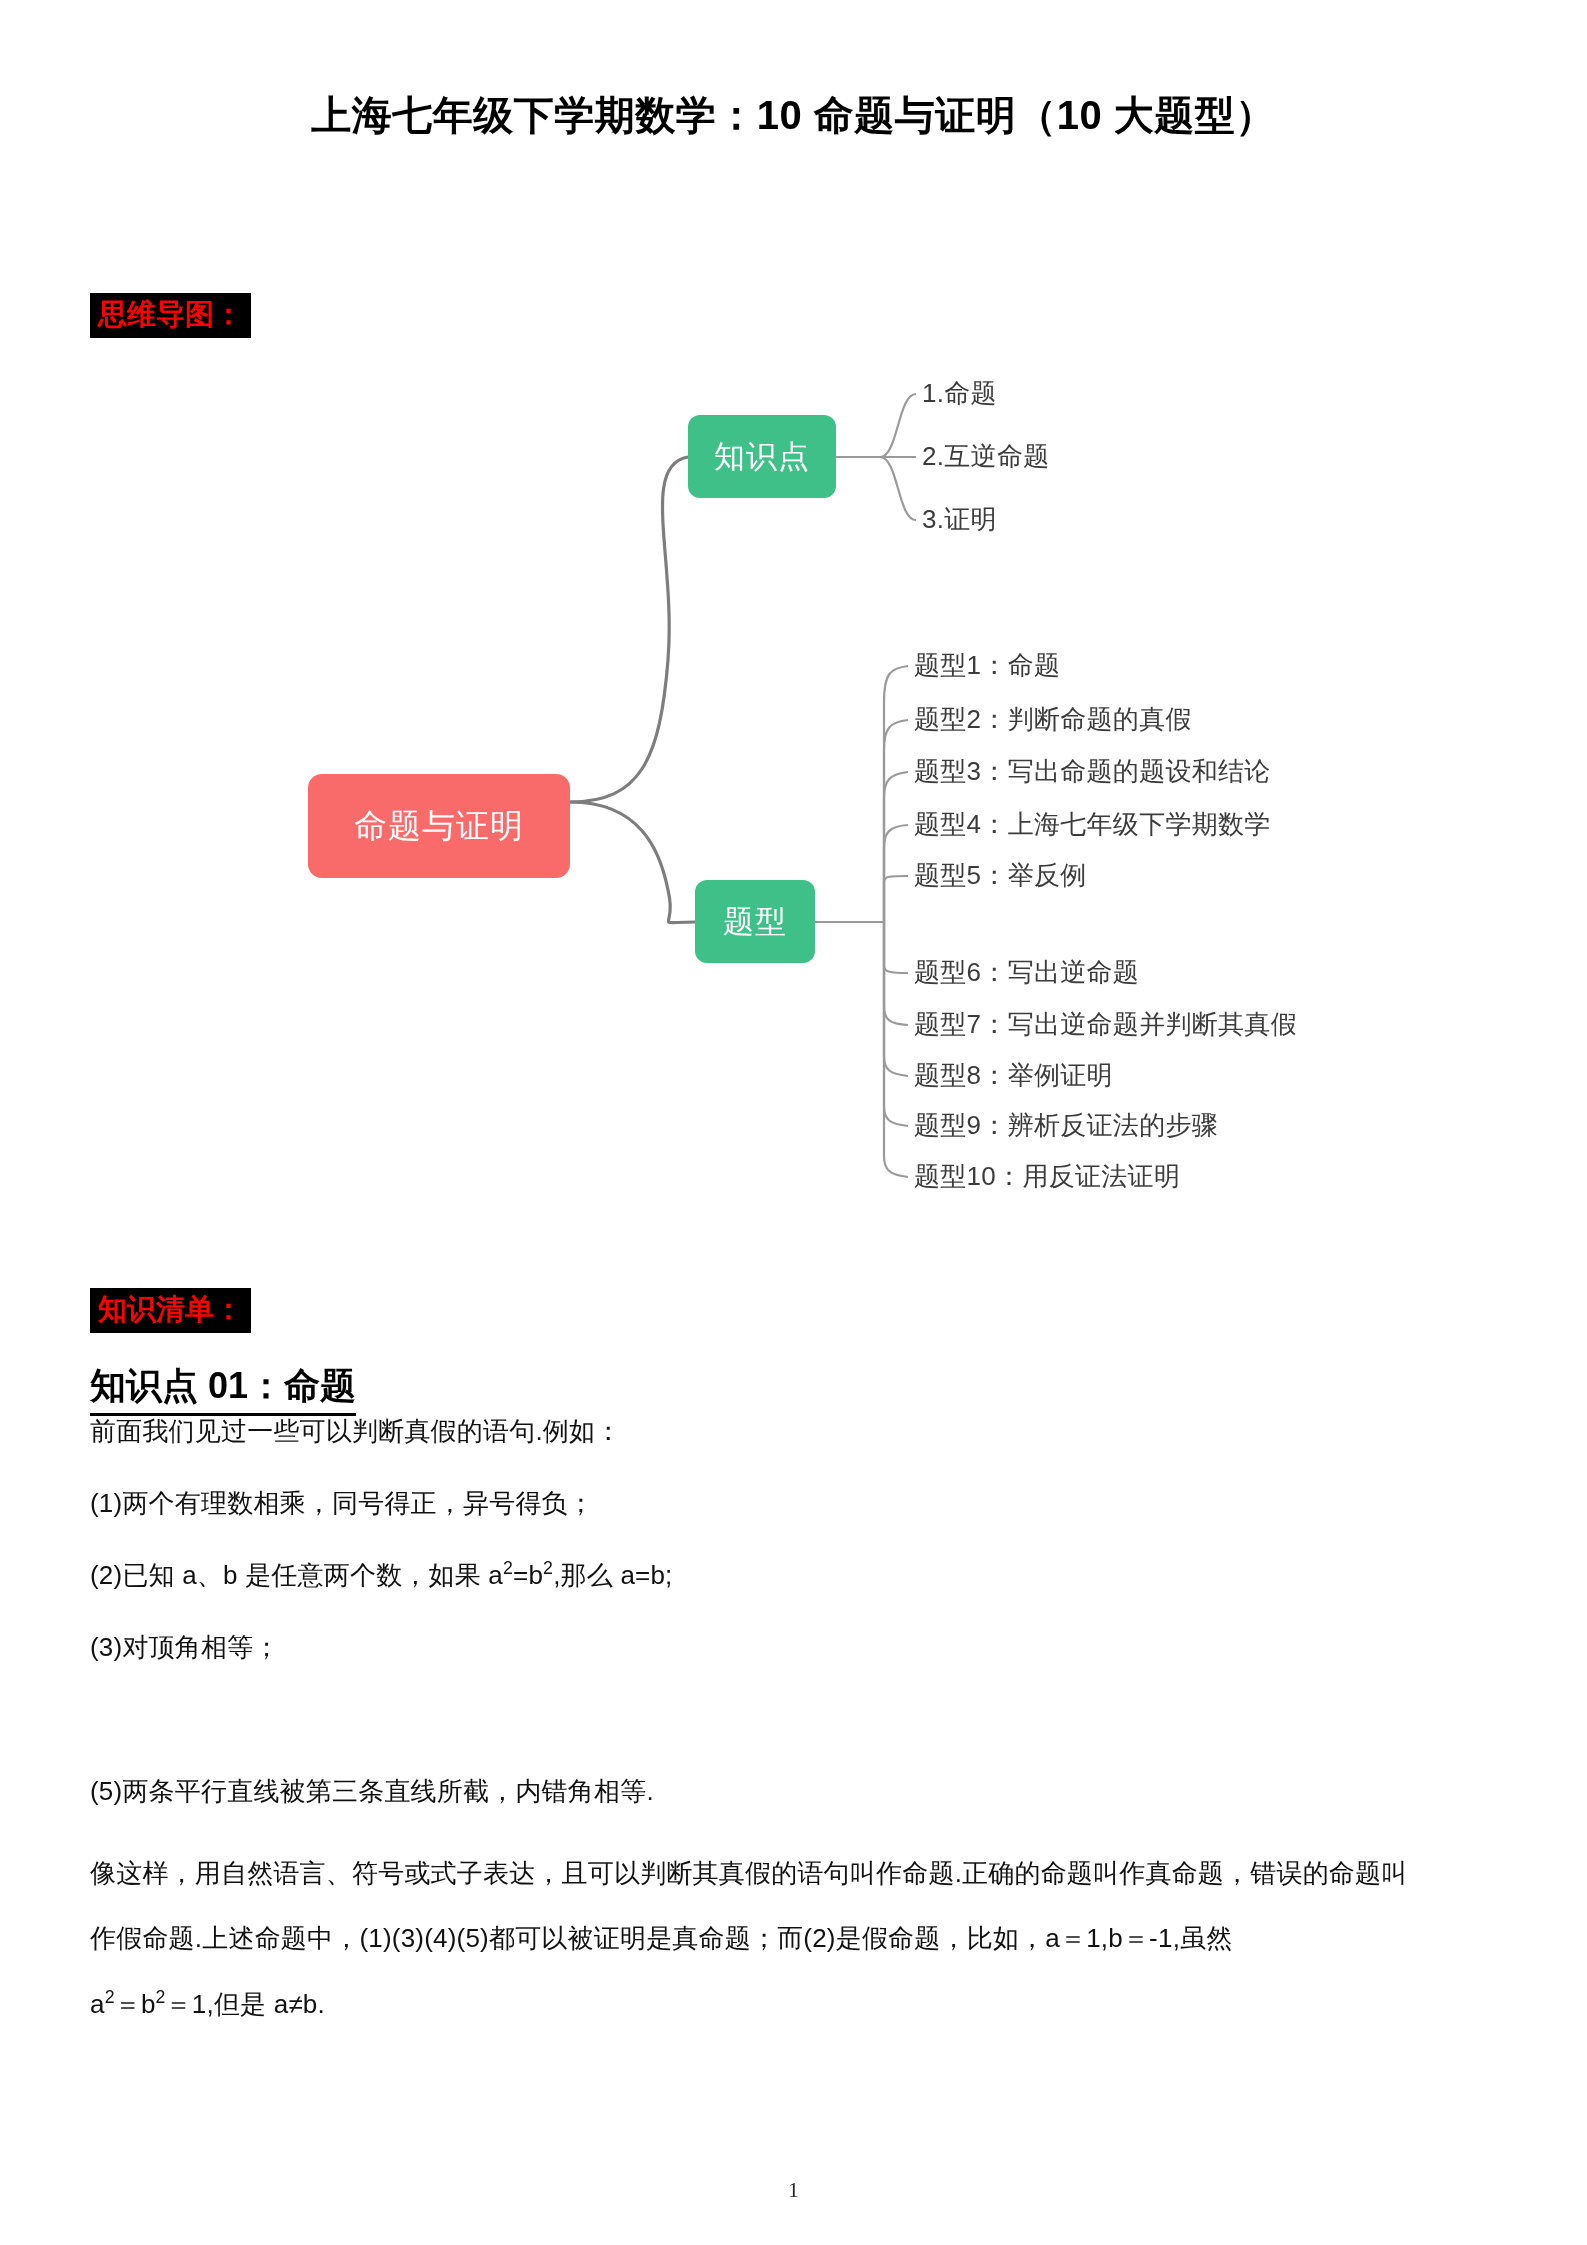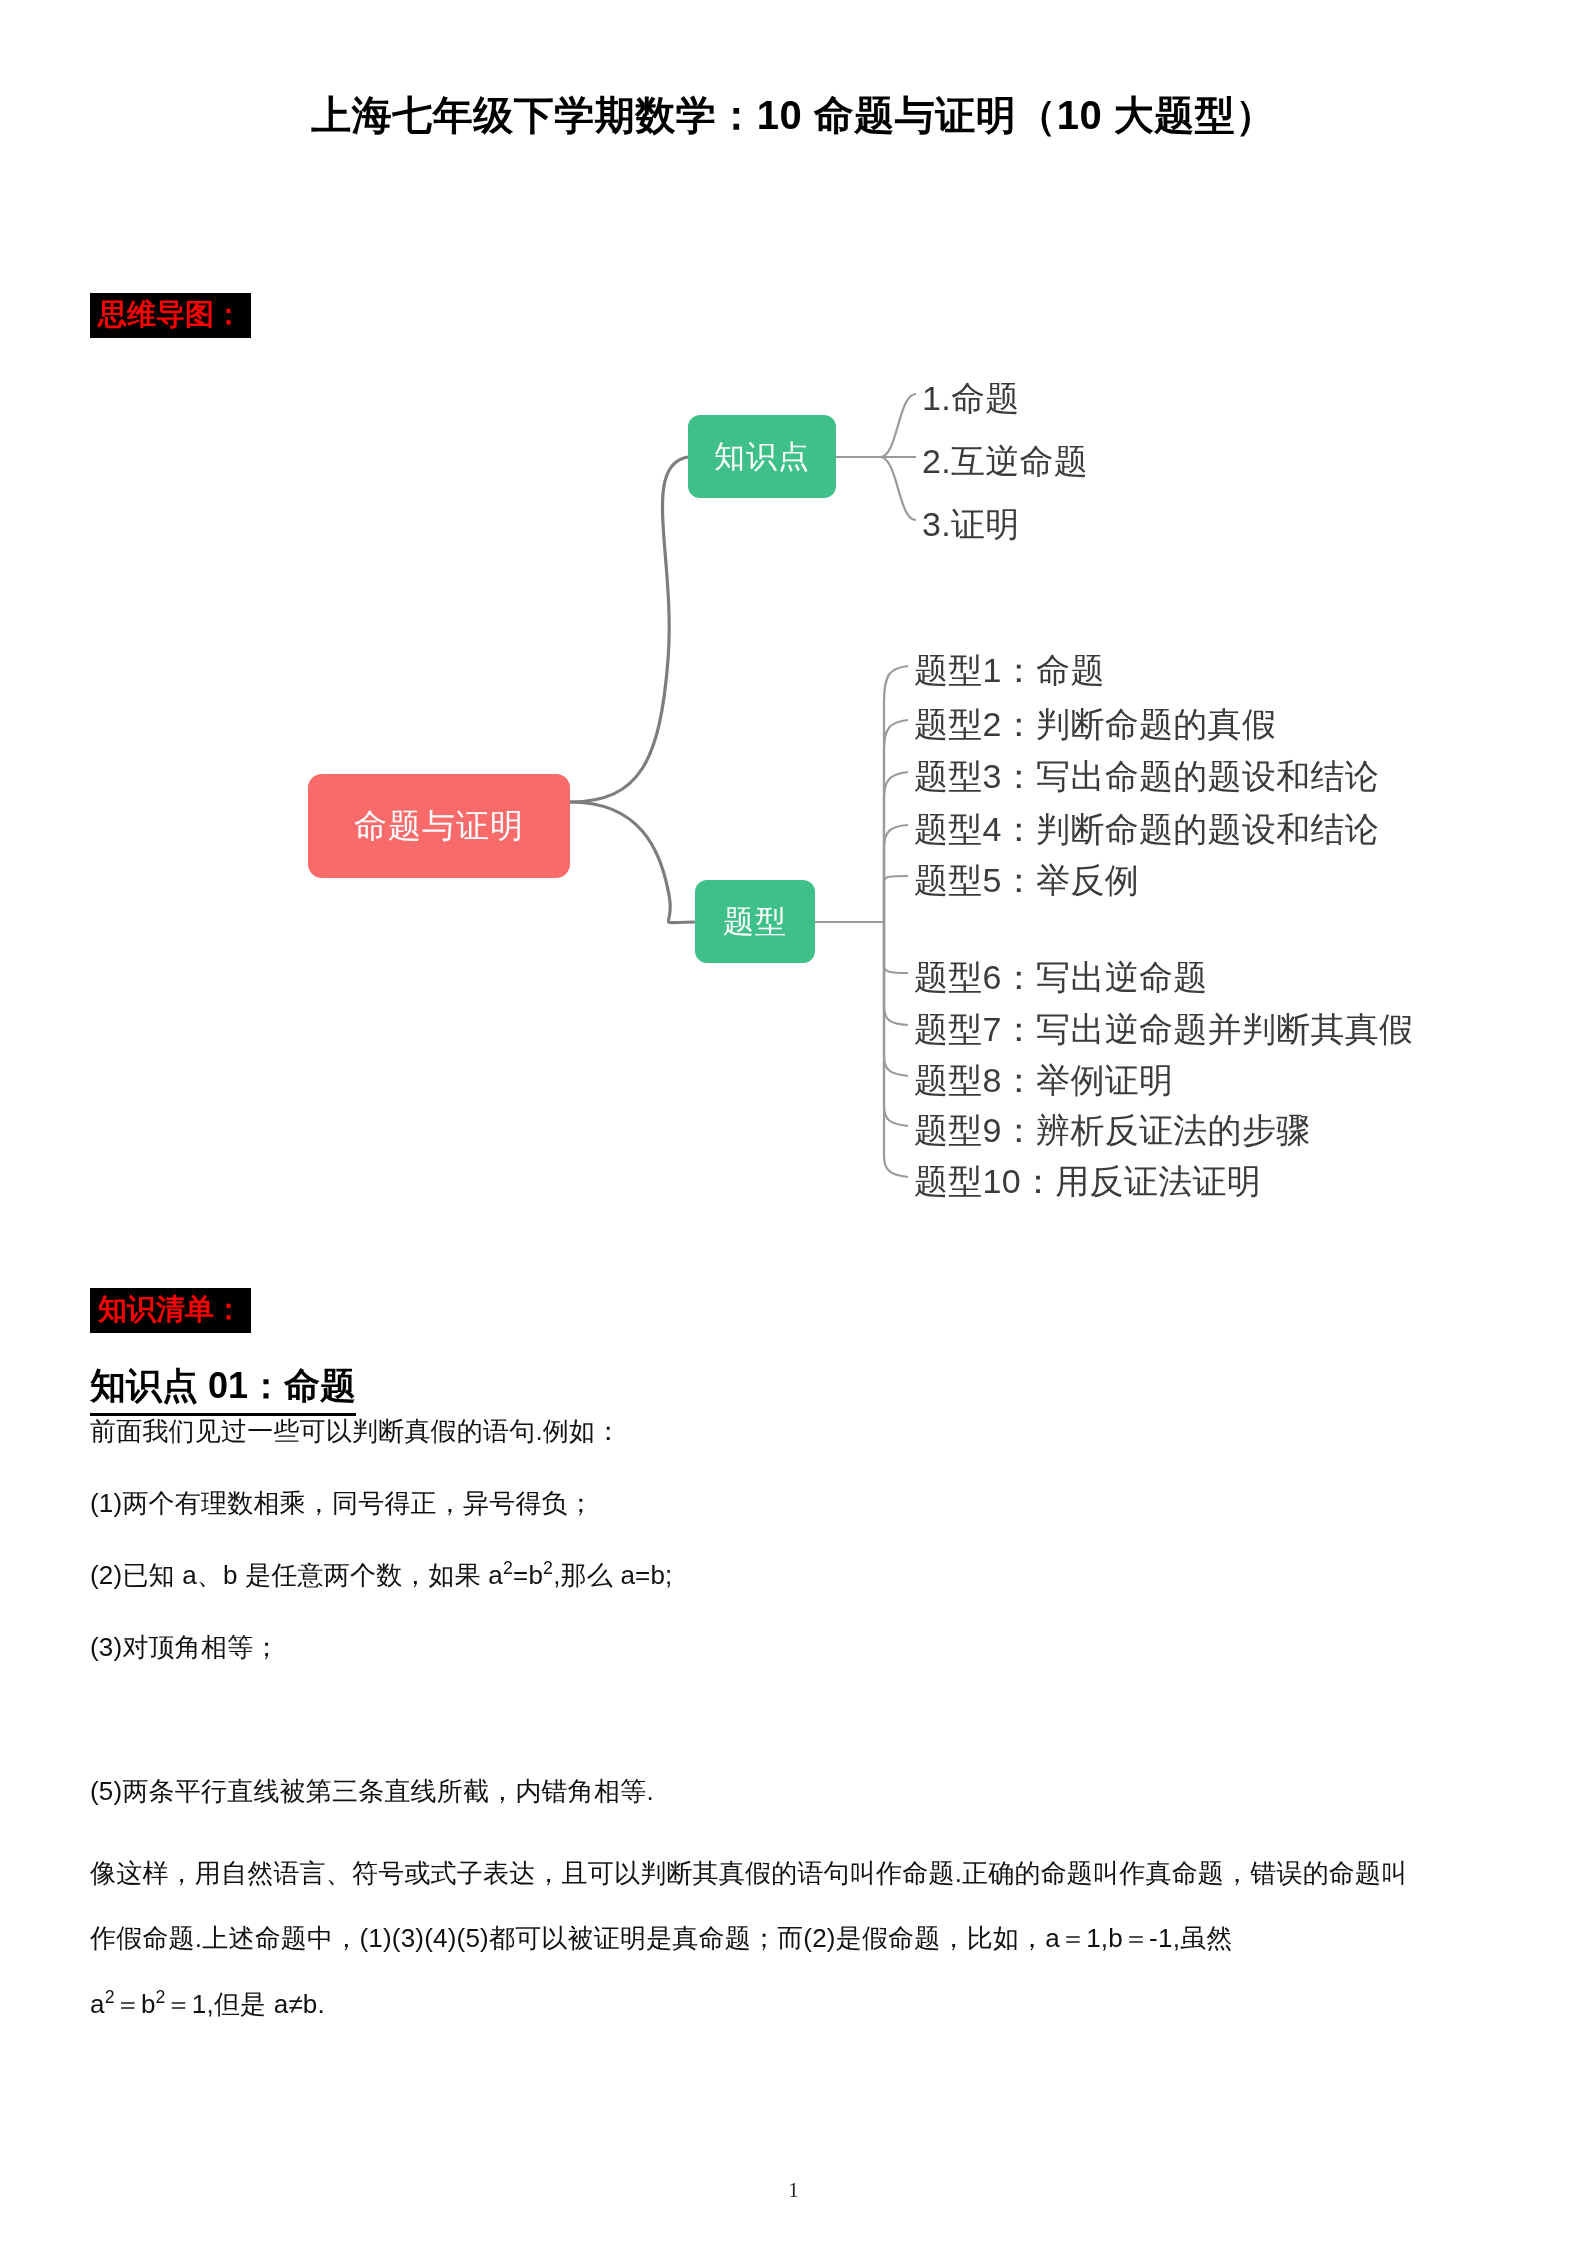--- a/index.html
+++ b/index.html
@@ -92,21 +92,21 @@
     height: 83px;
   }
   #node-types {
     left: 695px;
     top: 550px;
     width: 120px;
     height: 83px;
   }
   .mm-leaf {
     position: absolute;
-    font-size: 34px;
+    font-size: 26px;
     color: #3b3b3b;
     white-space: nowrap;
     letter-spacing: 0.3px;
   }
 
   
   .kp-heading {
     position: absolute;
     left: 90px;
     top: 1362px;
@@ -182,21 +182,21 @@
     <div class="mm-node mm-branch-node" id="node-knowledge">知识点</div>
     <div class="mm-node mm-branch-node" id="node-types">题型</div>
 
     <div class="mm-leaf" style="left:922px; top:46px;">1.命题</div>
     <div class="mm-leaf" style="left:922px; top:109px;">2.互逆命题</div>
     <div class="mm-leaf" style="left:922px; top:172px;">3.证明</div>
 
     <div class="mm-leaf" style="left:914px; top:318px;">题型1：命题</div>
     <div class="mm-leaf" style="left:914px; top:372px;">题型2：判断命题的真假</div>
     <div class="mm-leaf" style="left:914px; top:424px;">题型3：写出命题的题设和结论</div>
-    <div class="mm-leaf" style="left:914px; top:477px;">题型4：判断命题的题设和结论</div>
+    <div class="mm-leaf" style="left:914px; top:477px;">题型4：上海七年级下学期数学</div>
     <div class="mm-leaf" style="left:914px; top:528px;">题型5：举反例</div>
     <div class="mm-leaf" style="left:914px; top:625px;">题型6：写出逆命题</div>
     <div class="mm-leaf" style="left:914px; top:677px;">题型7：写出逆命题并判断其真假</div>
     <div class="mm-leaf" style="left:914px; top:728px;">题型8：举例证明</div>
     <div class="mm-leaf" style="left:914px; top:778px;">题型9：辨析反证法的步骤</div>
     <div class="mm-leaf" style="left:914px; top:829px;">题型10：用反证法证明</div>
   </div>
 
   <div class="hl-header" id="hdr-list">知识清单：</div>
 

